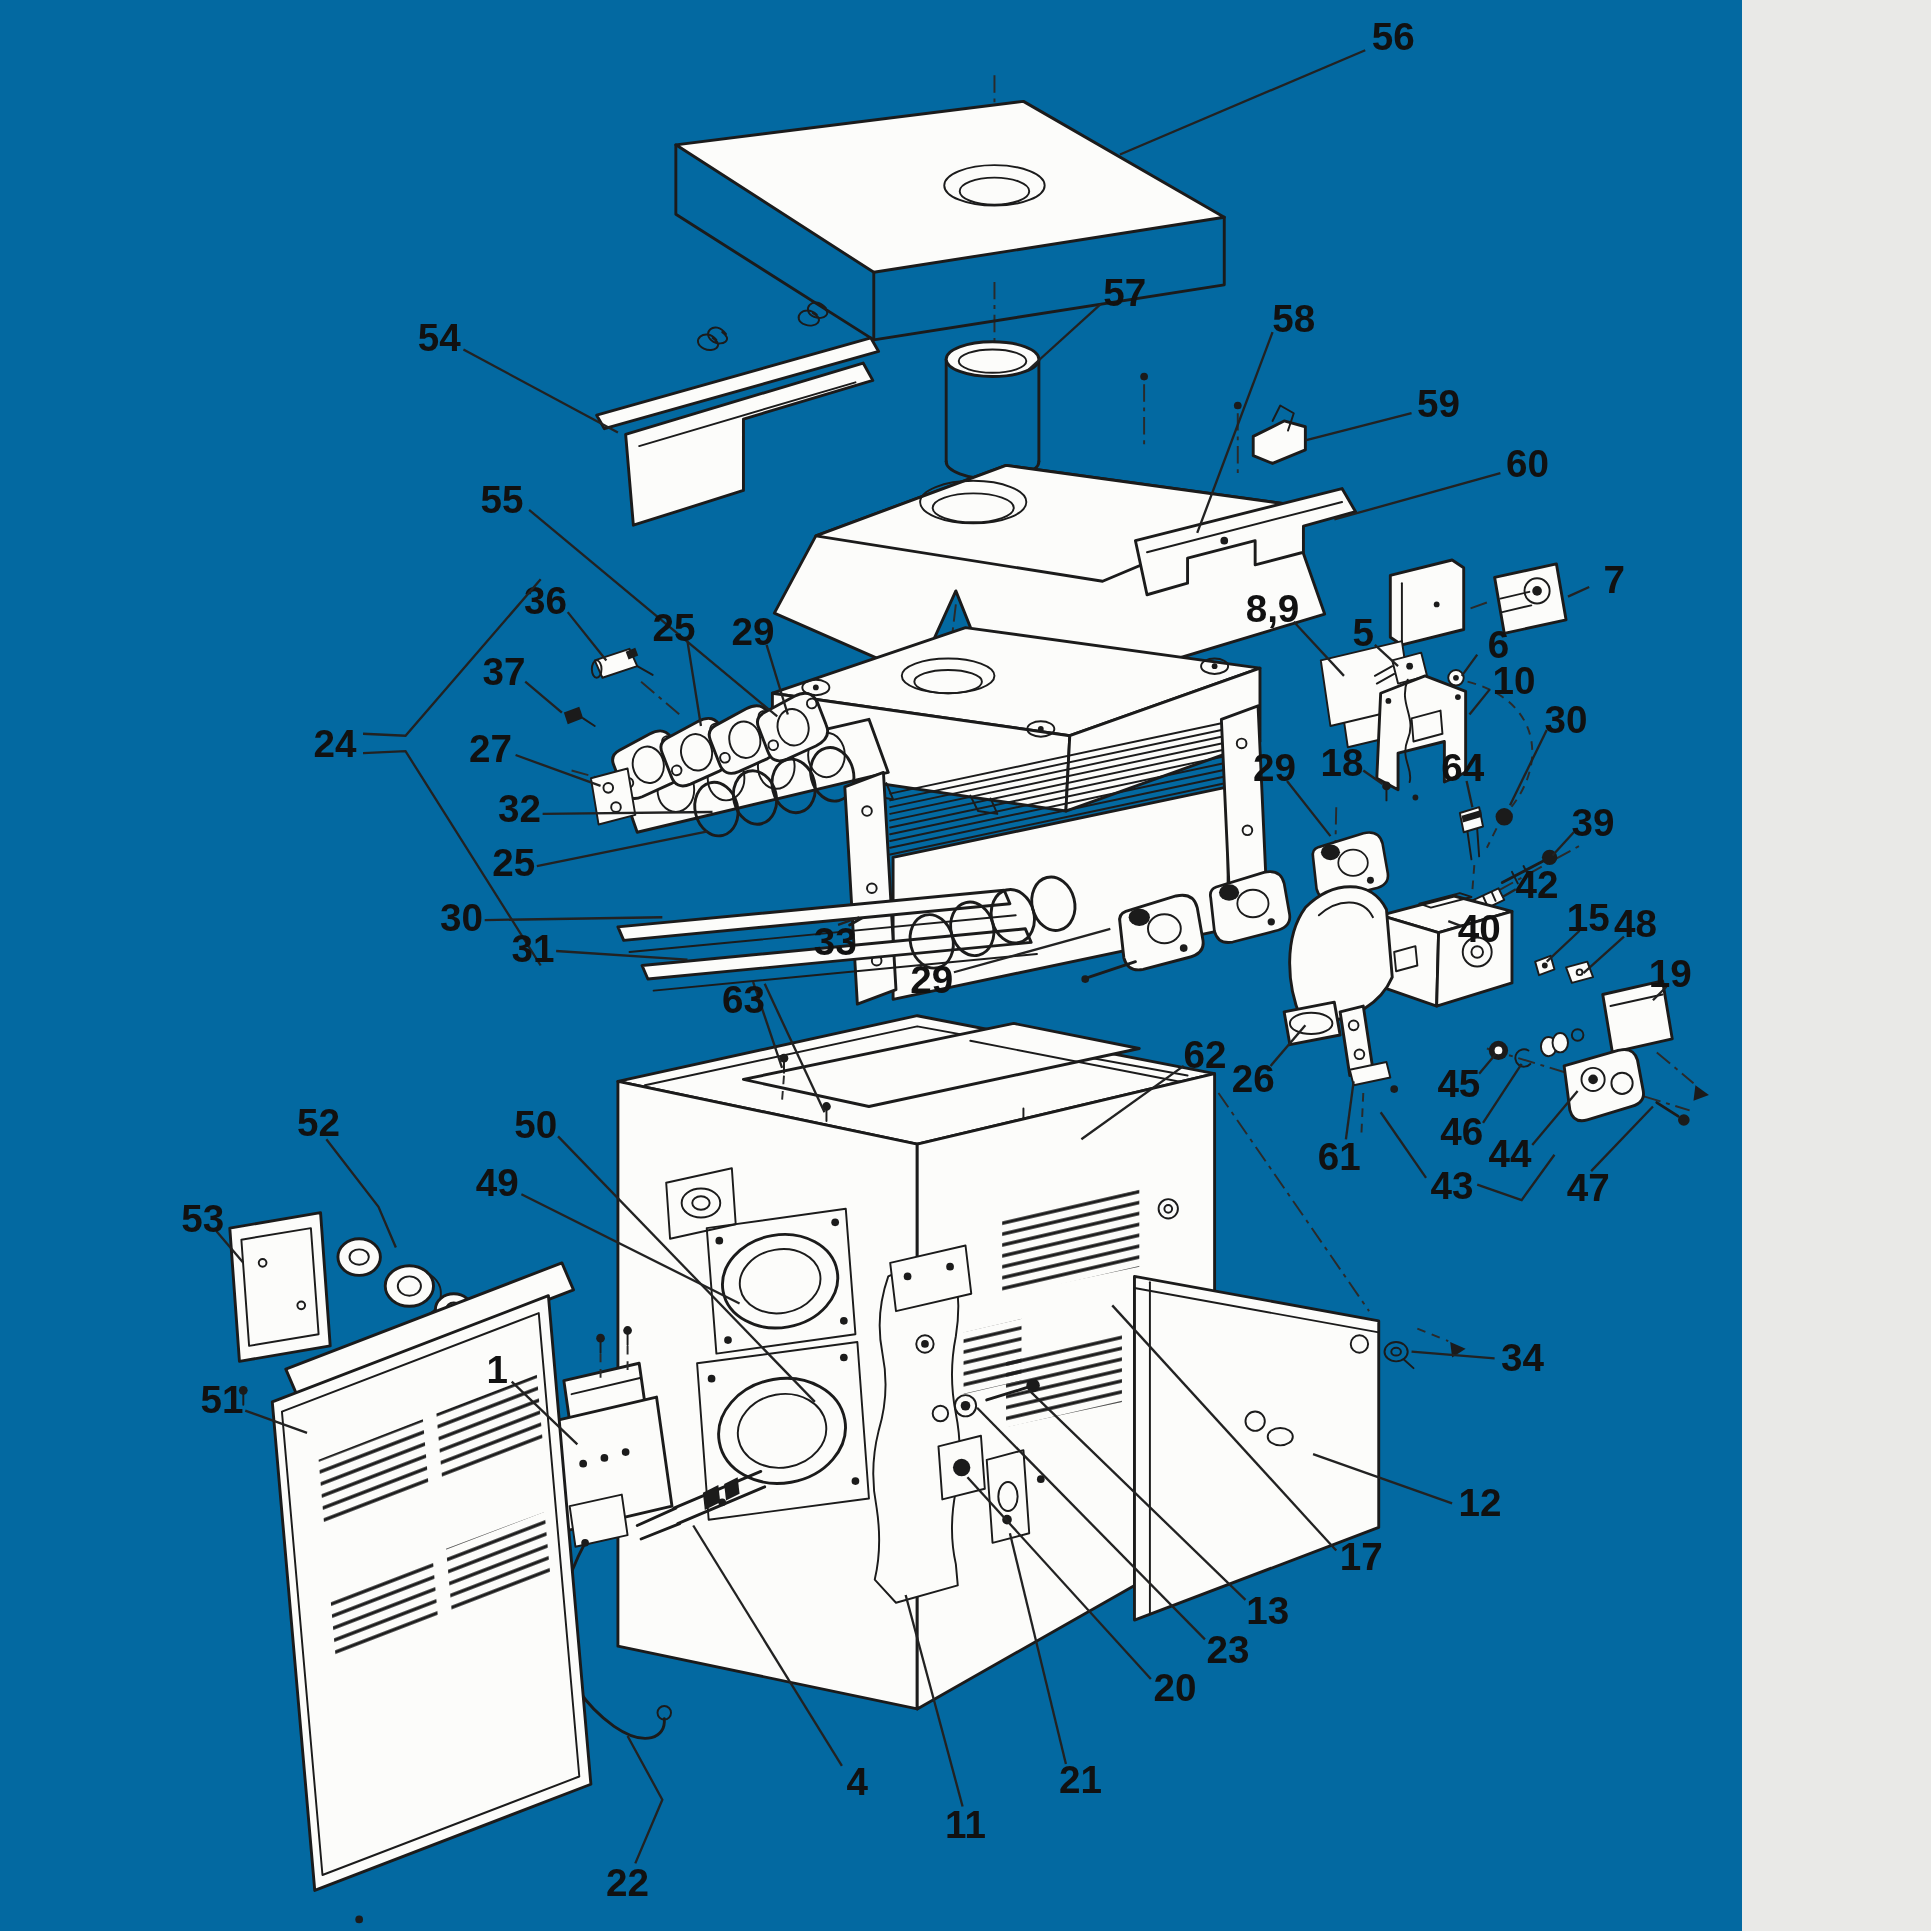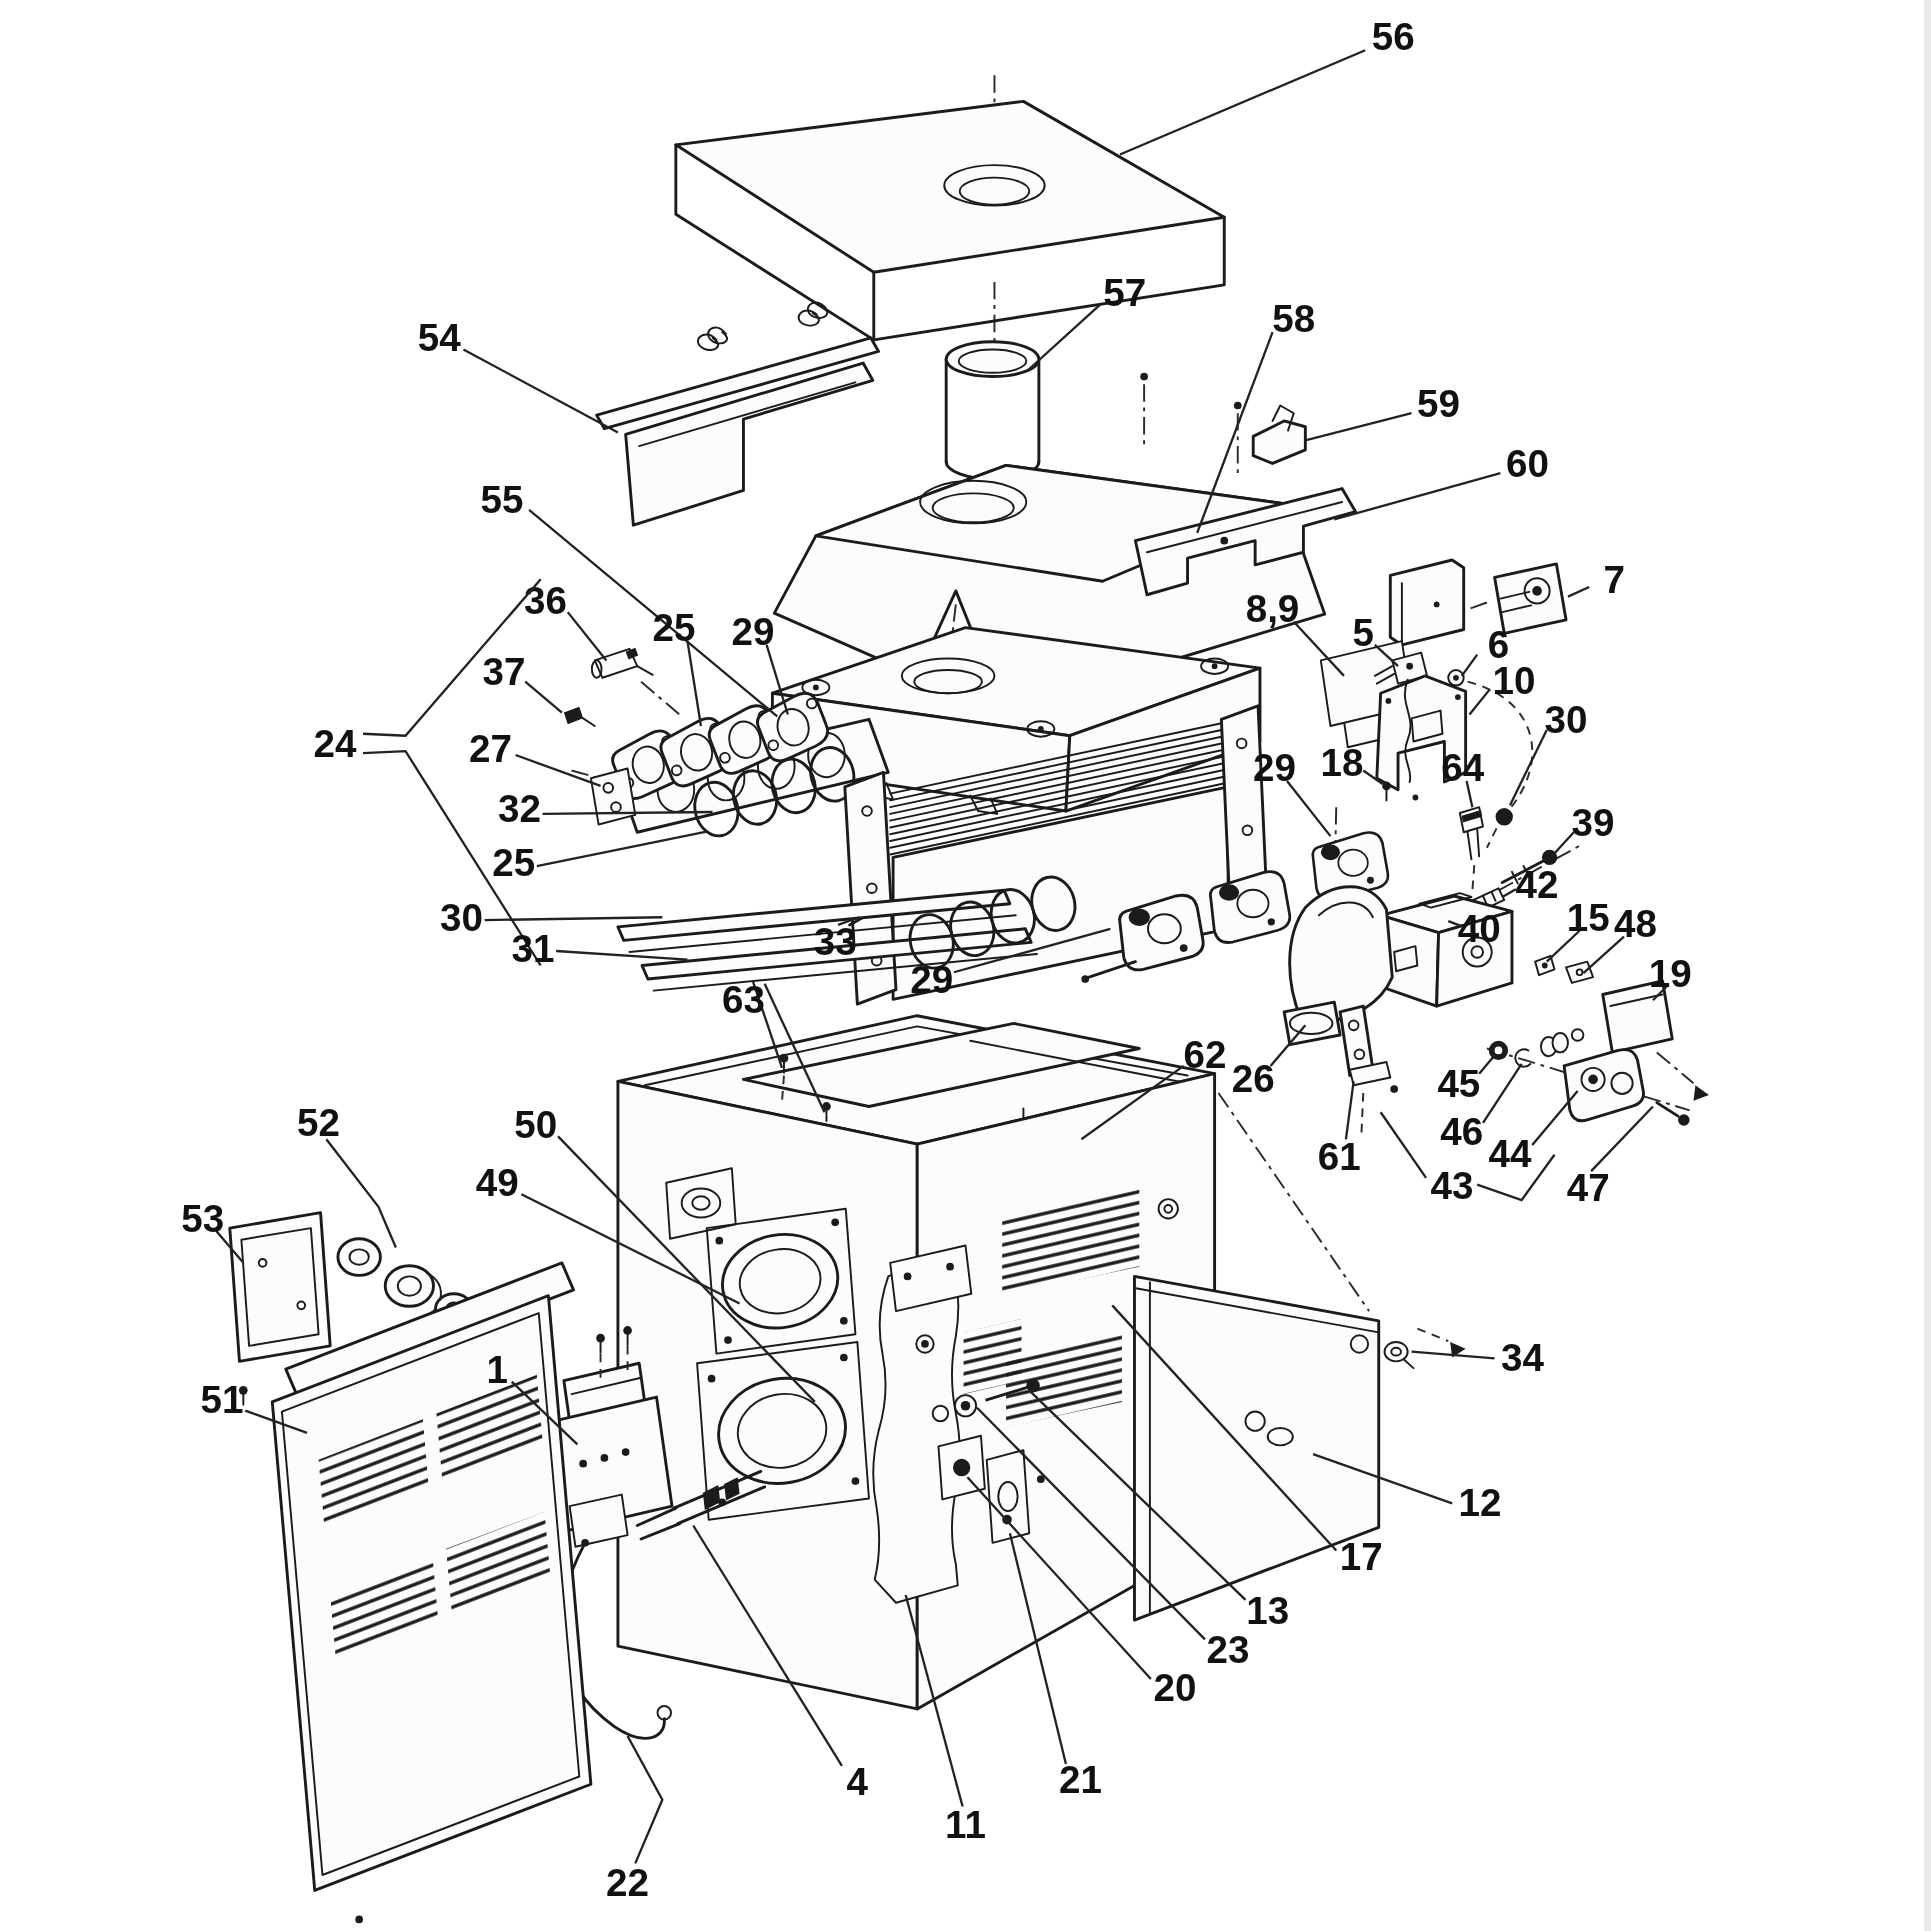--- a/index.html
+++ b/index.html
@@ -1,17 +1,17 @@
 <!DOCTYPE html>
 <html><head>
 <meta charset="utf-8">
 <title>Exploded Parts Diagram</title>
 <style>
   html,body{margin:0;padding:0;background:#e9e9e7;}
-  .page{width:1924px;height:1931px;background:#ffffff;position:relative;overflow:hidden;
+  .page{width:1742px;height:1931px;background:#0369a1;position:relative;overflow:hidden;
         font-family:"Liberation Sans", sans-serif;}
   svg{display:block}
   .ln{fill:none;stroke:#1b1b1b;stroke-width:3;stroke-linejoin:round;stroke-linecap:round}
   .ln2{fill:none;stroke:#1b1b1b;stroke-width:2;stroke-linejoin:round;stroke-linecap:round}
   .lnf{fill:#fcfcfa;stroke:#1b1b1b;stroke-width:3;stroke-linejoin:round}
   .lnf2{fill:#fcfcfa;stroke:#1b1b1b;stroke-width:2;stroke-linejoin:round}
   .blk{fill:#1b1b1b;stroke:none}
   .dd{fill:none;stroke:#2a2a2a;stroke-width:2;stroke-dasharray:18 6 4 6}
   .dsh{fill:none;stroke:#2a2a2a;stroke-width:2;stroke-dasharray:9 7}
   .leader{fill:none;stroke:#222;stroke-width:2.4}

